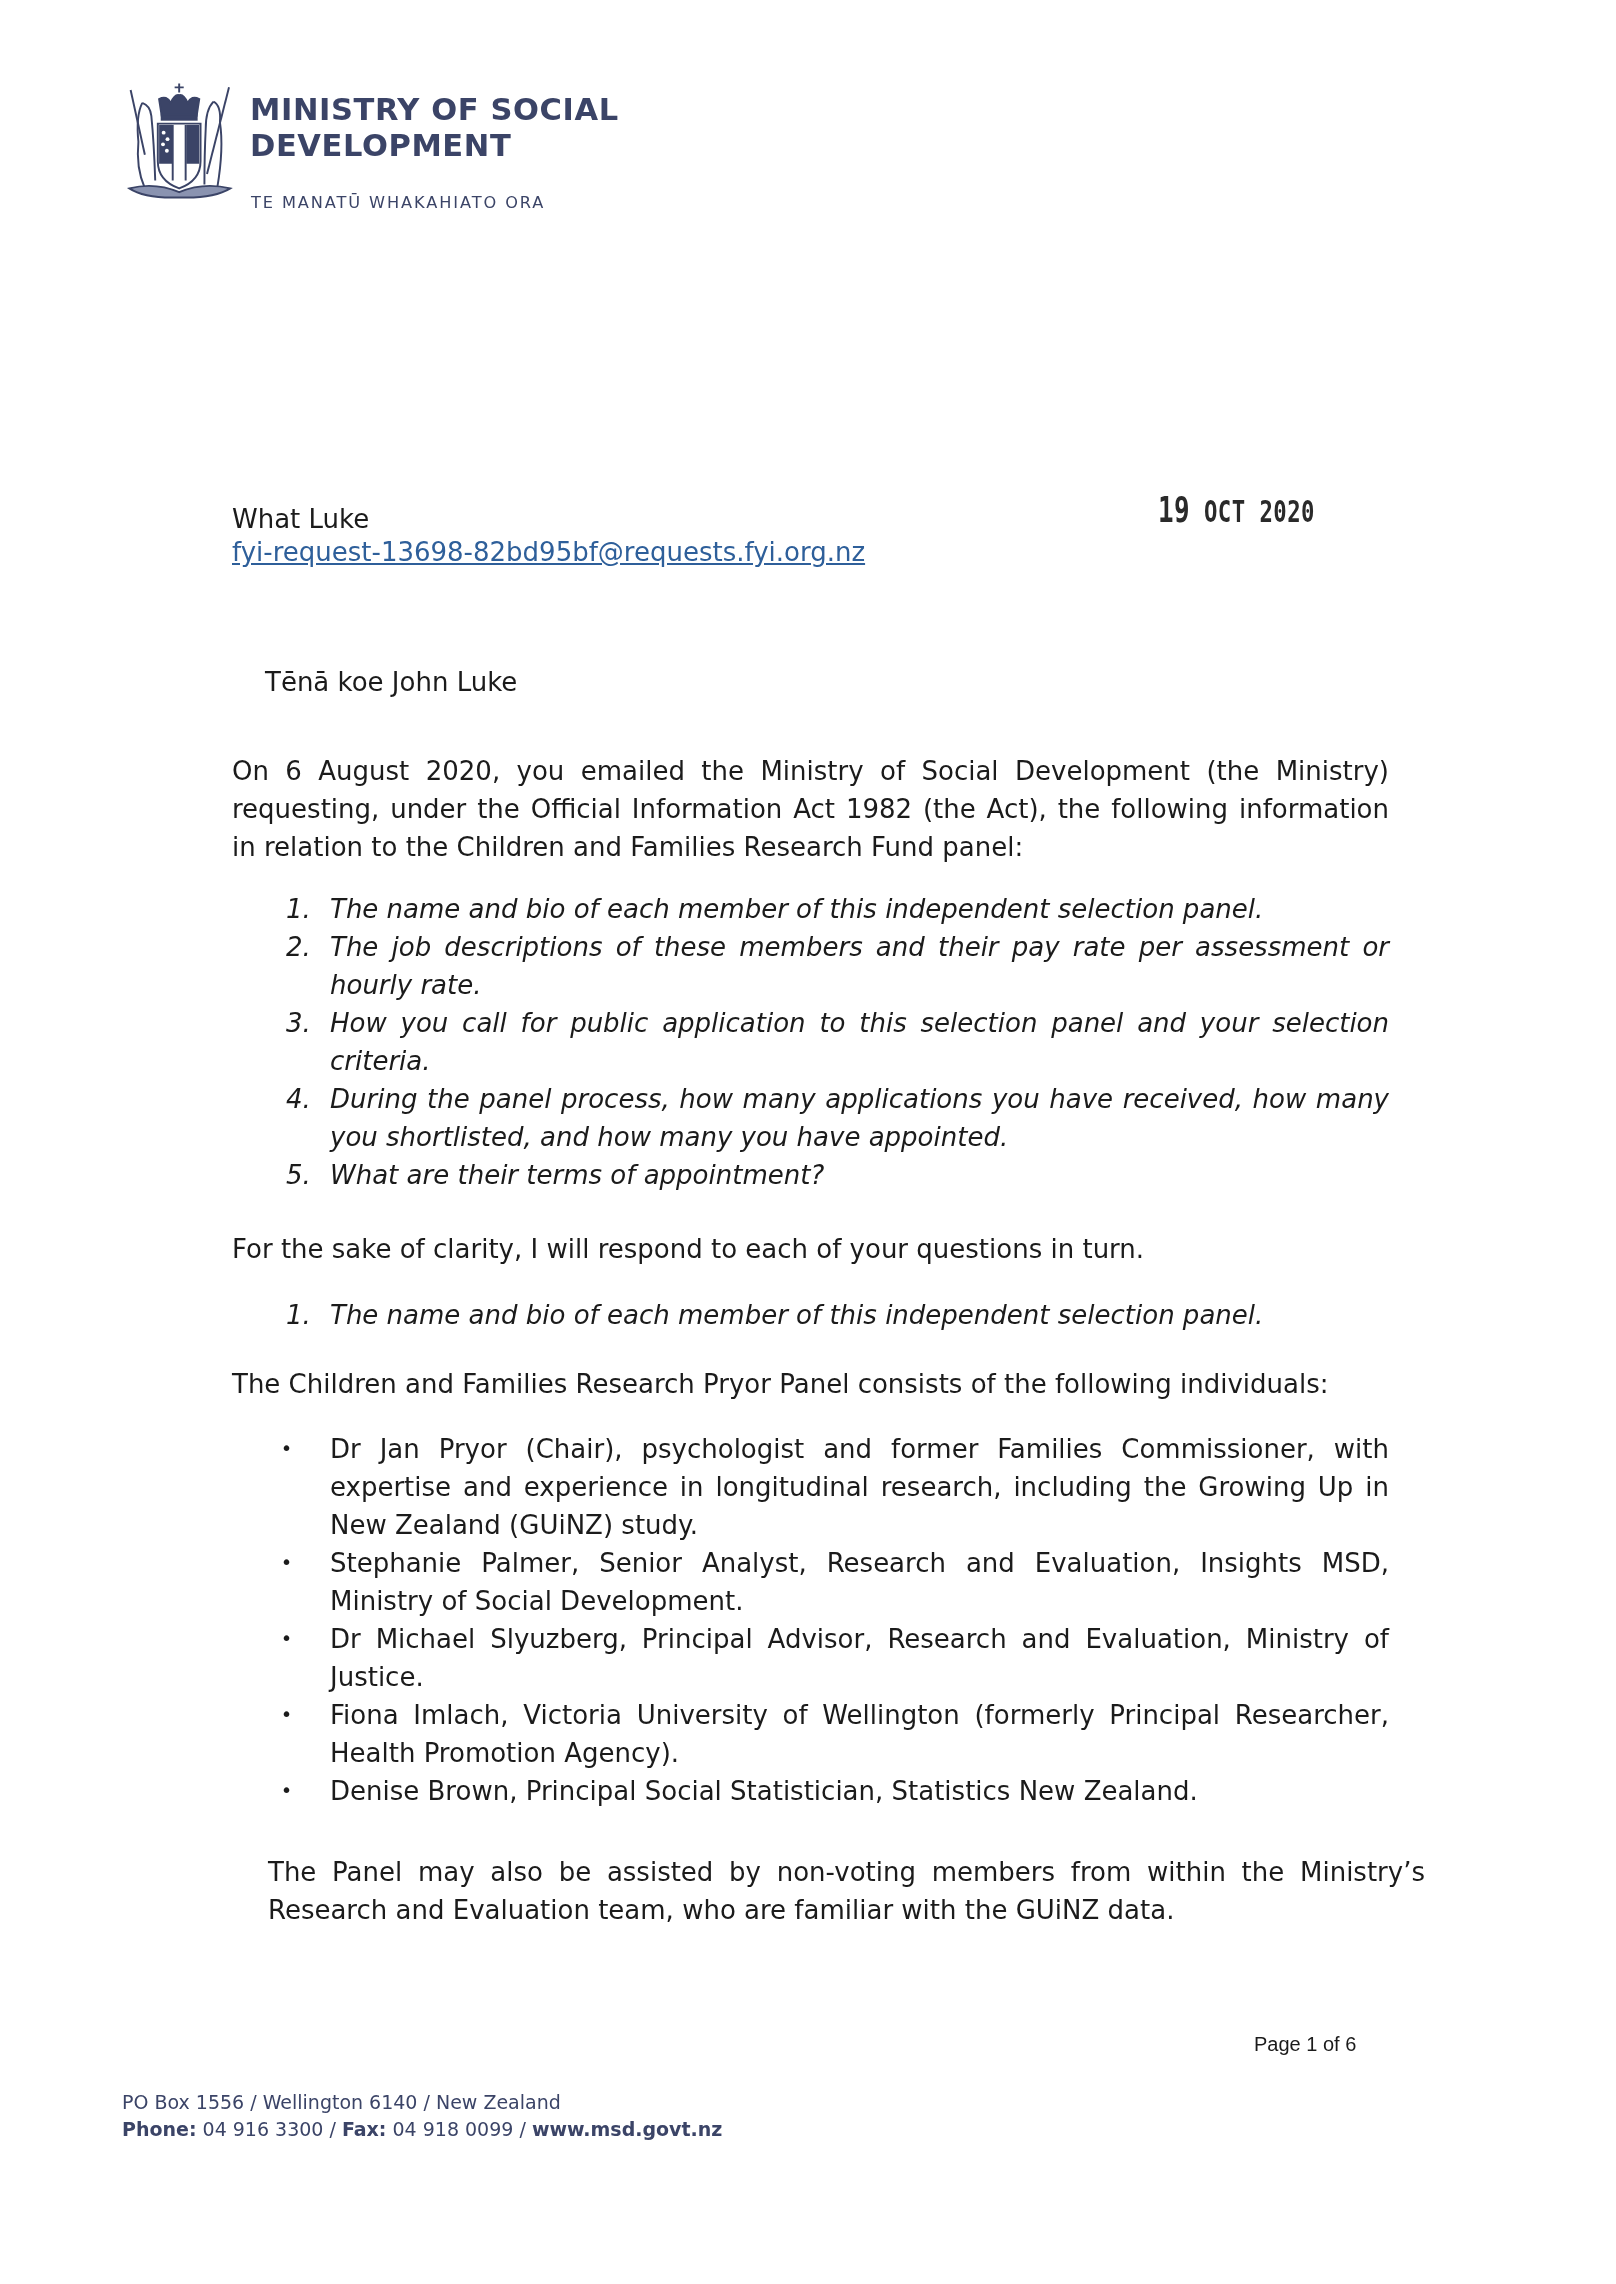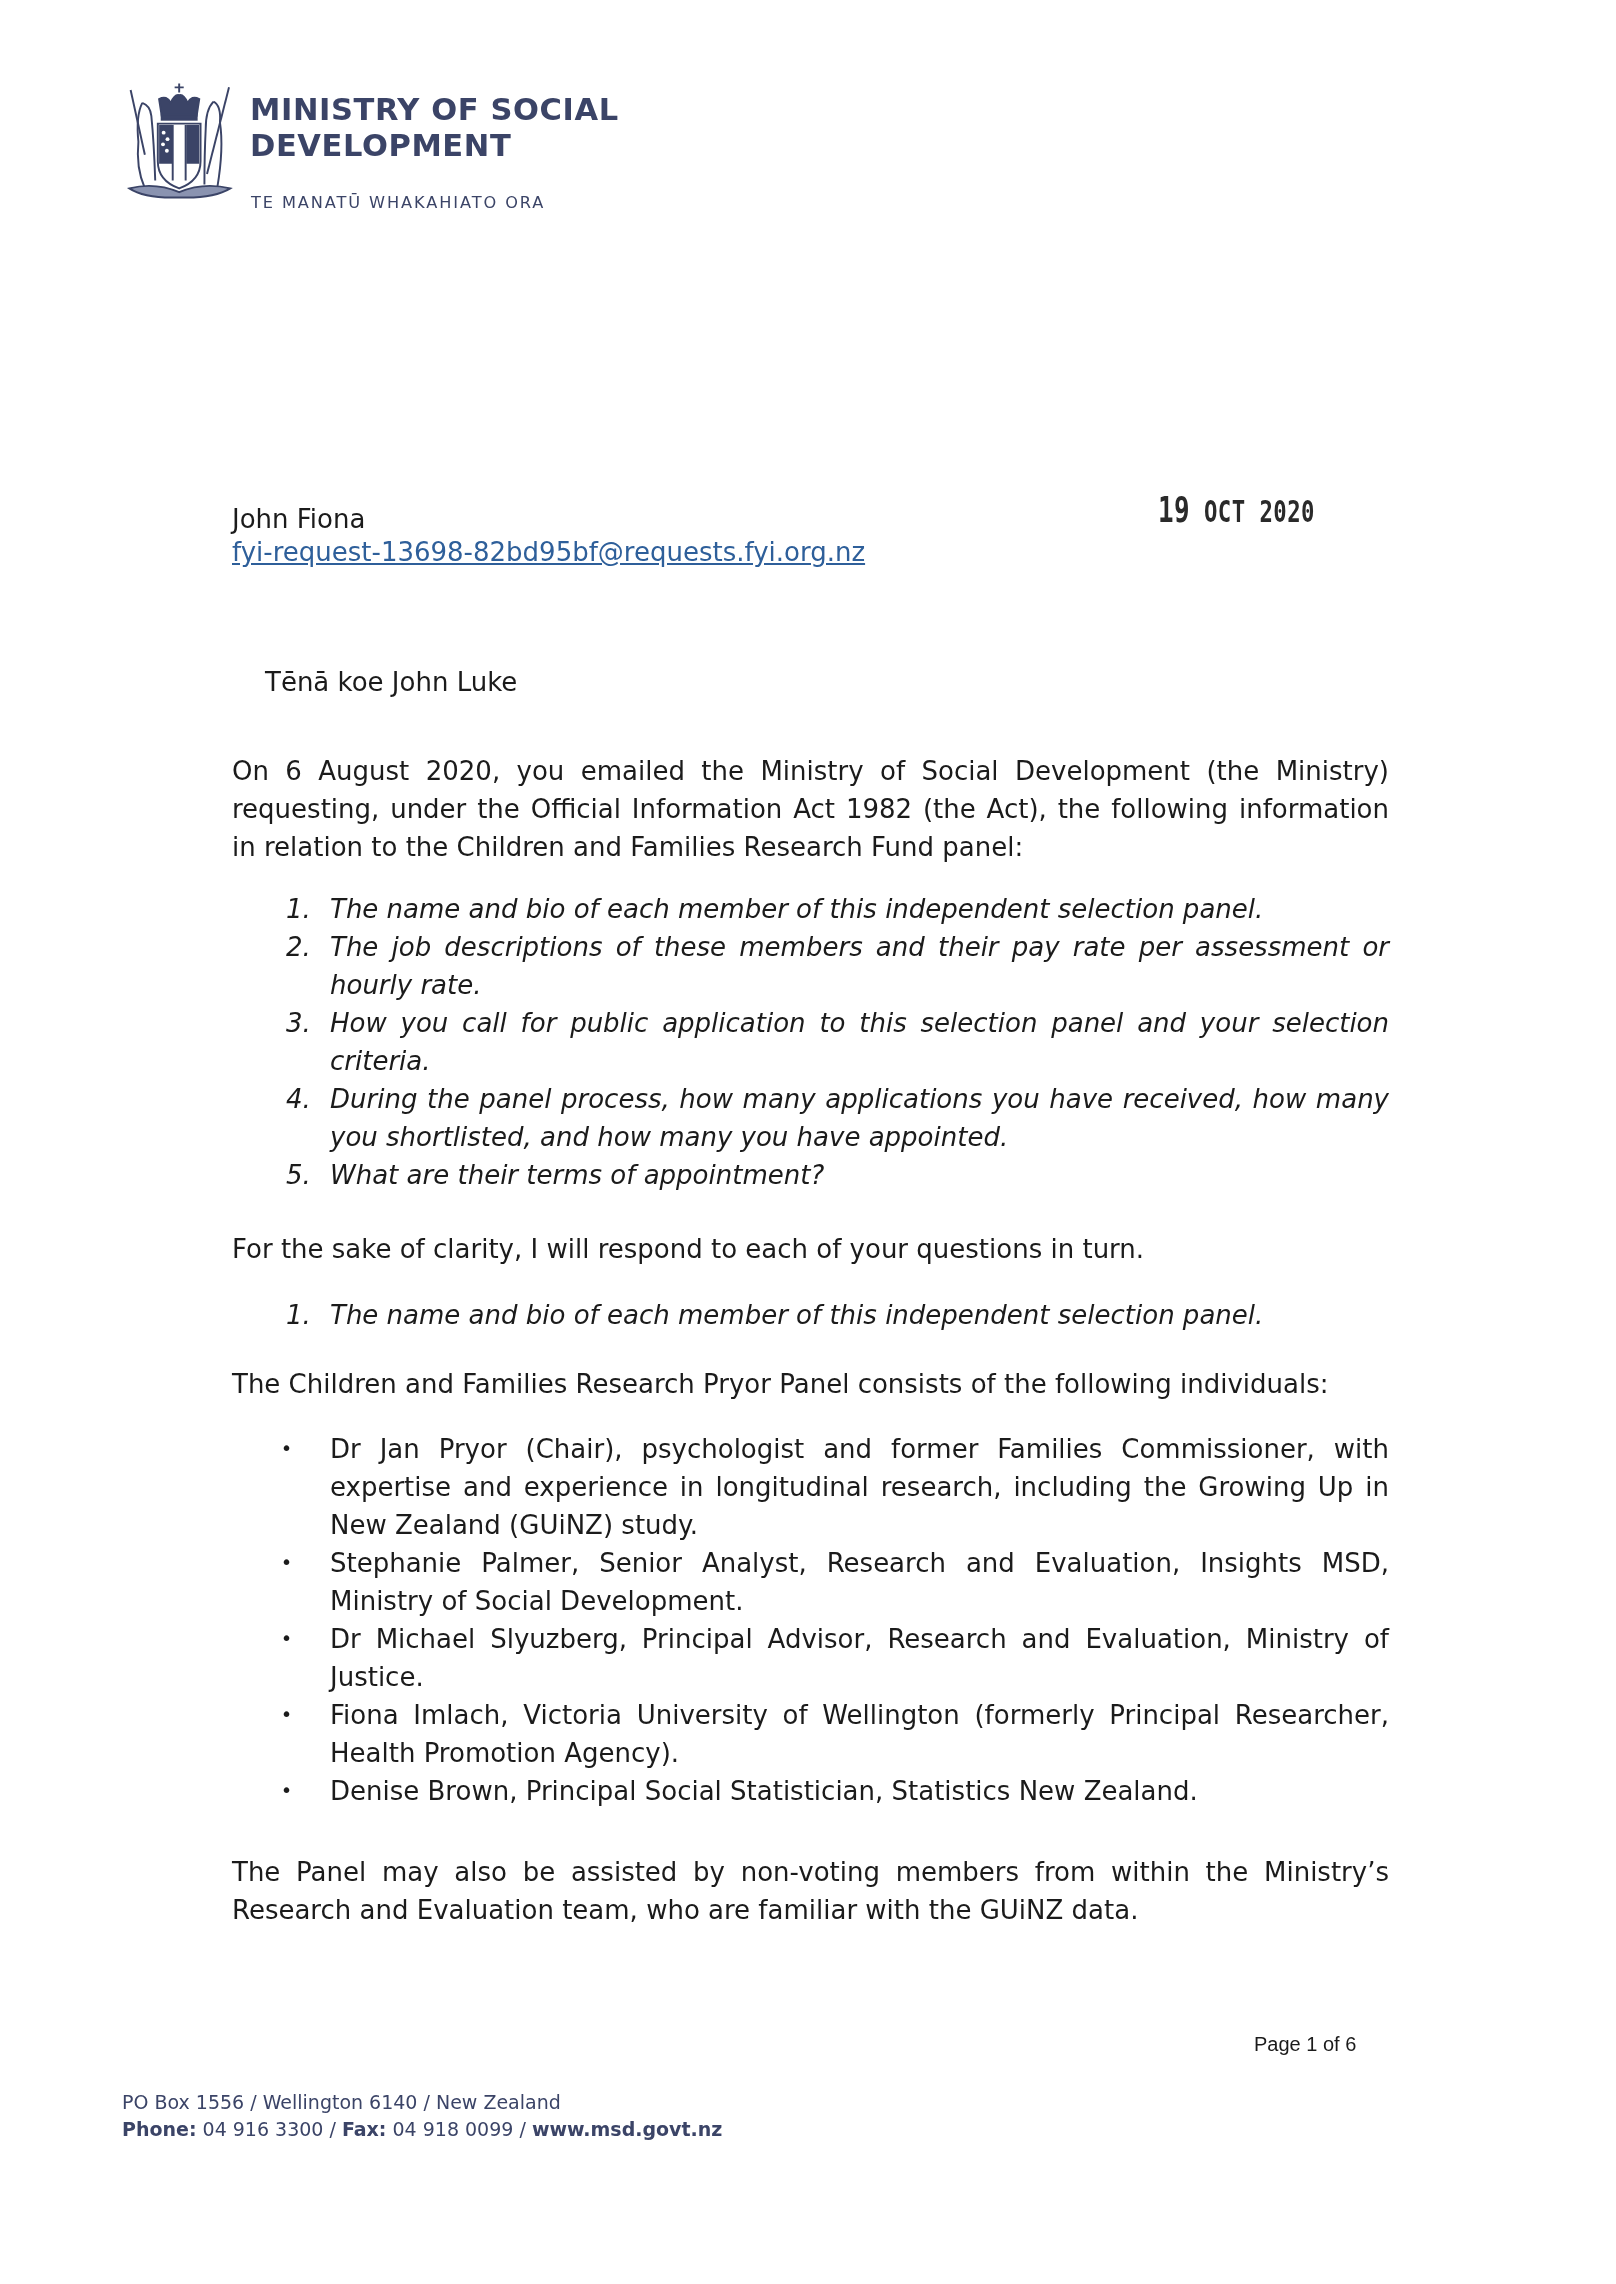--- a/index.html
+++ b/index.html
@@ -54,21 +54,21 @@
   .member-list {
     position: absolute; left: 273px; width: 1116px; top: 1430px; margin: 0; padding: 0;
     list-style: none; font-size: 26px;
   }
   .member-list li {
     position: relative; padding-left: 57px; line-height: 38px; text-align: justify; text-align-last: left;
   }
   .member-list li .bullet {
     position: absolute; left: 7.8px; top: 0; font-size: 19.5px;
   }
-  .closing { top: 1853px; text-align: justify; text-align-last: left; }
+  .closing { top: 1853px; text-align: justify; text-align-last: left; margin-left: 36px; }
 
   .page-num {
     left: 1254px; top: 2033px; font-family: "Liberation Sans", sans-serif;
     font-size: 20px; color: #1b1b1b;
   }
 
   
   .footer {
     position: absolute; left: 122px; top: 2089px; color: #3b4467;
     font-family: "DejaVu Sans", sans-serif; font-size: 19px; line-height: 27px;
@@ -104,21 +104,21 @@
         <circle cx="79" cy="96" r="3"></circle>
         <circle cx="72" cy="104" r="3"></circle>
         <circle cx="78" cy="114" r="3"></circle>
     </g>
   </svg>
 </div>
 <div class="brand-line1">MINISTRY OF SOCIAL</div>
 <div class="brand-line2">DEVELOPMENT</div>
 <div class="brand-sub">TE MANATŪ WHAKAHIATO ORA</div>
 
-<div class="abs addr-name">John Fiona</div>
+<div class="abs addr-name">What Luke</div>
 <a class="abs addr-email" title="fyi-request-13698-82bd95bf@requests.fyi.org.nz">fyi-request-13698-82bd95bf@requests.fyi.org.nz</a>
 <div class="abs date-stamp">
   <span class="day">19</span>
   <span>OCT 2020</span>
 </div>
 
 <div class="body-block greeting">Tēnā koe John Luke</div>
 <div class="body-block intro">On 6 August 2020, you emailed the Ministry of Social Development (the Ministry) requesting, under the Official Information Act 1982 (the Act), the following information in relation to the Children and Families Research Fund panel:</div>
 
 <ol class="req-list">

